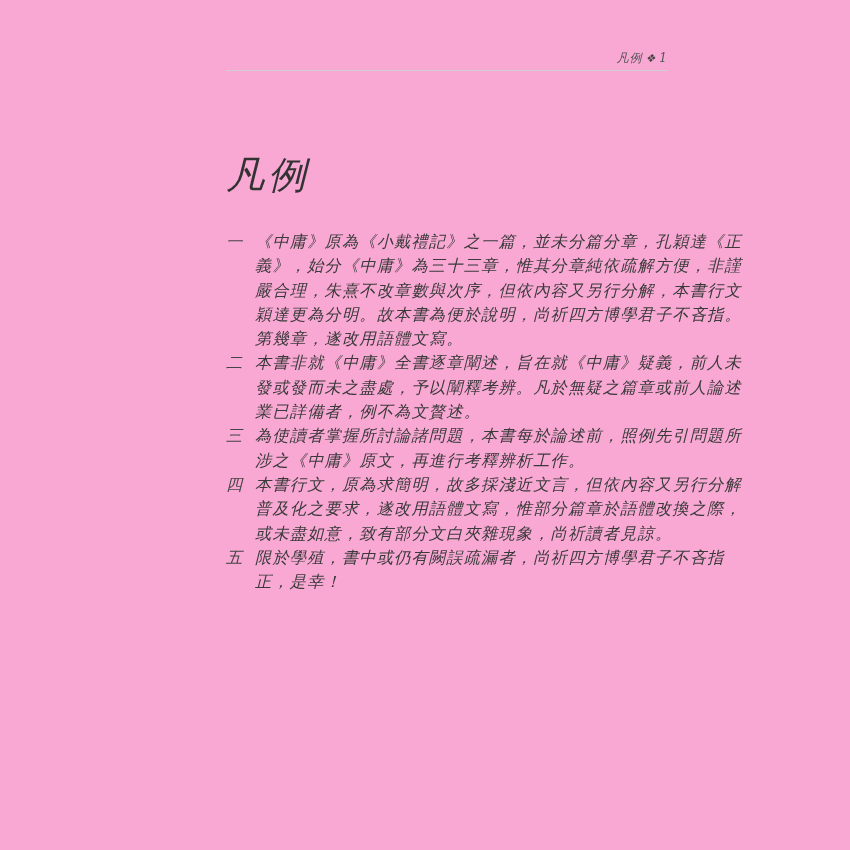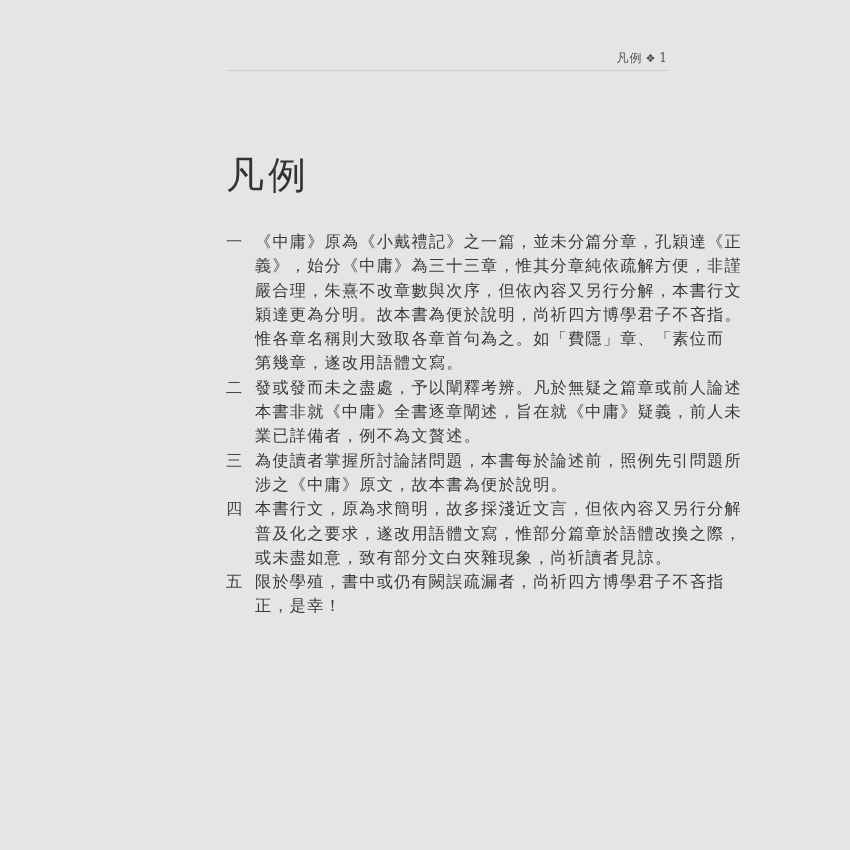--- a/index.html
+++ b/index.html
@@ -1,18 +1,18 @@
 <!DOCTYPE html>
 <html><head>
 <meta charset="utf-8">
 <style>
   html, body { margin: 0; padding: 0; background: #ffffff; }
   body { width: 850px; height: 850px; position: relative; overflow: hidden;
          font-family: "DejaVu Serif", "Liberation Serif", serif; color: #3a3a3a; }
-  .page { position: absolute; left: 0; top: 0; width: 850px; height: 850px; background: #e5e5e5; }
+  .page { position: absolute; left: 0; top: 0; width: 850px; height: 850px; background: #f9a8d4; font-style: italic; }
   .running-head { position: absolute; left: 226px; top: 50px; width: 442px; height: 18px;
                   text-align: right; font-size: 12px; color: #555; letter-spacing: 1px; }
   .running-head .orn { font-size: 11px; margin: 0 3px; color: #444; }
   .rule { position: absolute; left: 226px; top: 70px; width: 442px; height: 1px; background: #cfcfcf; }
   .title { position: absolute; left: 226px; top: 126px; font-size: 38px; letter-spacing: 4px;
            color: #333; font-weight: normal; line-height: 48px; }
   .list { position: absolute; left: 226px; top: 230px; width: 445px; margin: 0; padding: 0; list-style: none; }
   .item { position: relative; padding-left: 29px; font-size: 16.2px; line-height: 24.3px; color: #3a3a3a; }
   .item .marker { position: absolute; left: 0; top: 0; width: 24px; color: #444; }
   .item .line { display: block; white-space: nowrap; letter-spacing: 1.2px; }
@@ -28,33 +28,32 @@
 
   <h1 class="title">凡例</h1>
 
   <ul class="list">
     <li class="item">
       <span class="marker">一</span>
       <span class="line">《中庸》原為《小戴禮記》之一篇，並未分篇分章，孔穎達《正</span>
       <span class="line">義》，始分《中庸》為三十三章，惟其分章純依疏解方便，非謹</span>
       <span class="line">嚴合理，朱熹不改章數與次序，但依內容又另行分解，本書行文</span>
       <span class="line">穎達更為分明。故本書為便於說明，尚祈四方博學君子不吝指。</span>
-      <span class="line">惟各章名稱則大致取各章首句為之。如「費隱」章、「素位而</span>
       <span class="line">第幾章，遂改用語體文寫。</span>
     </li>
     <li class="item">
       <span class="marker">二</span>
+      <span class="line">本書非就《中庸》全書逐章闡述，旨在就《中庸》疑義，前人未</span>
       <span class="line">發或發而未之盡處，予以闡釋考辨。凡於無疑之篇章或前人論述</span>
-      <span class="line">本書非就《中庸》全書逐章闡述，旨在就《中庸》疑義，前人未</span>
       <span class="line">業已詳備者，例不為文贅述。</span>
     </li>
     <li class="item">
       <span class="marker">三</span>
       <span class="line">為使讀者掌握所討論諸問題，本書每於論述前，照例先引問題所</span>
-      <span class="line">涉之《中庸》原文，故本書為便於說明。</span>
+      <span class="line">涉之《中庸》原文，再進行考釋辨析工作。</span>
     </li>
     <li class="item">
       <span class="marker">四</span>
       <span class="line">本書行文，原為求簡明，故多採淺近文言，但依內容又另行分解</span>
       <span class="line">普及化之要求，遂改用語體文寫，惟部分篇章於語體改換之際，</span>
       <span class="line">或未盡如意，致有部分文白夾雜現象，尚祈讀者見諒。</span>
     </li>
     <li class="item">
       <span class="marker">五</span>
       <span class="line">限於學殖，書中或仍有闕誤疏漏者，尚祈四方博學君子不吝指</span>

